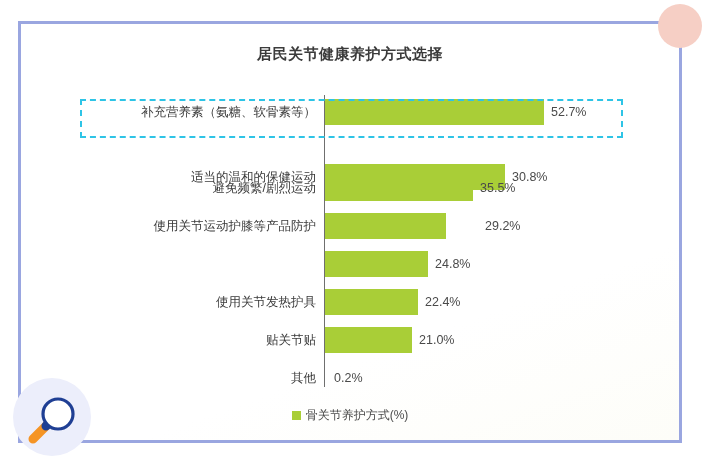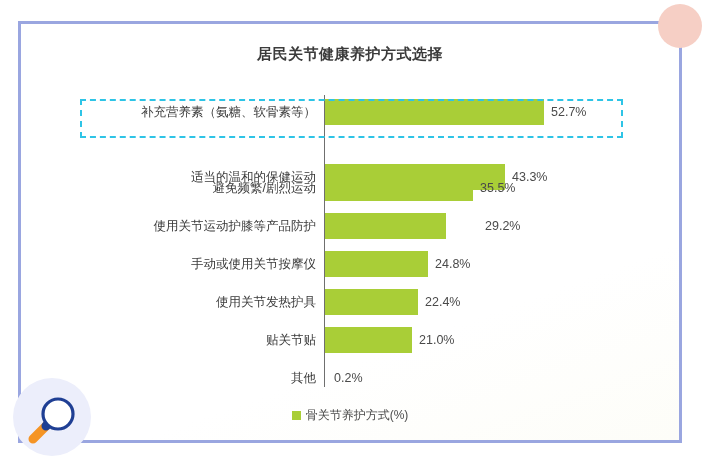--- a/index.html
+++ b/index.html
@@ -187,37 +187,36 @@
 
     <div class="row" style="top:4px;">
       <span class="row-label">补充营养素（氨糖、软骨素等）</span>
       <span class="bar" style="width:219px;"></span>
       <span class="bar-value" style="left:533px;">52.7%</span>
     </div>
 
     <div class="row" style="top:42px;margin-top:27px;">
       <span class="row-label">适当的温和的保健运动</span>
       <span class="bar" style="width:180px;"></span>
-      <span class="bar-value" style="left:494px;">43.3%</span>
+      <span class="bar-value" style="left:494px;">30.8%</span>
     </div>
 
     <div class="row" style="top:80px;">
       <span class="row-label">避免频繁/剧烈运动</span>
       <span class="bar" style="width:148px;"></span>
       <span class="bar-value" style="left:462px;">35.5%</span>
     </div>
 
     <div class="row" style="top:118px;">
       <span class="row-label">使用关节运动护膝等产品防护</span>
       <span class="bar" style="width:121px;"></span>
       <span class="bar-value" style="left:435px;margin-left:32px;">29.2%</span>
     </div>
 
     <div class="row" style="top:156px;">
-      <span class="row-label">手动或使用关节按摩仪</span>
       <span class="bar" style="width:103px;"></span>
       <span class="bar-value" style="left:417px;">24.8%</span>
     </div>
 
     <div class="row" style="top:194px;">
       <span class="row-label">使用关节发热护具</span>
       <span class="bar" style="width:93px;"></span>
       <span class="bar-value" style="left:407px;">22.4%</span>
     </div>
 

